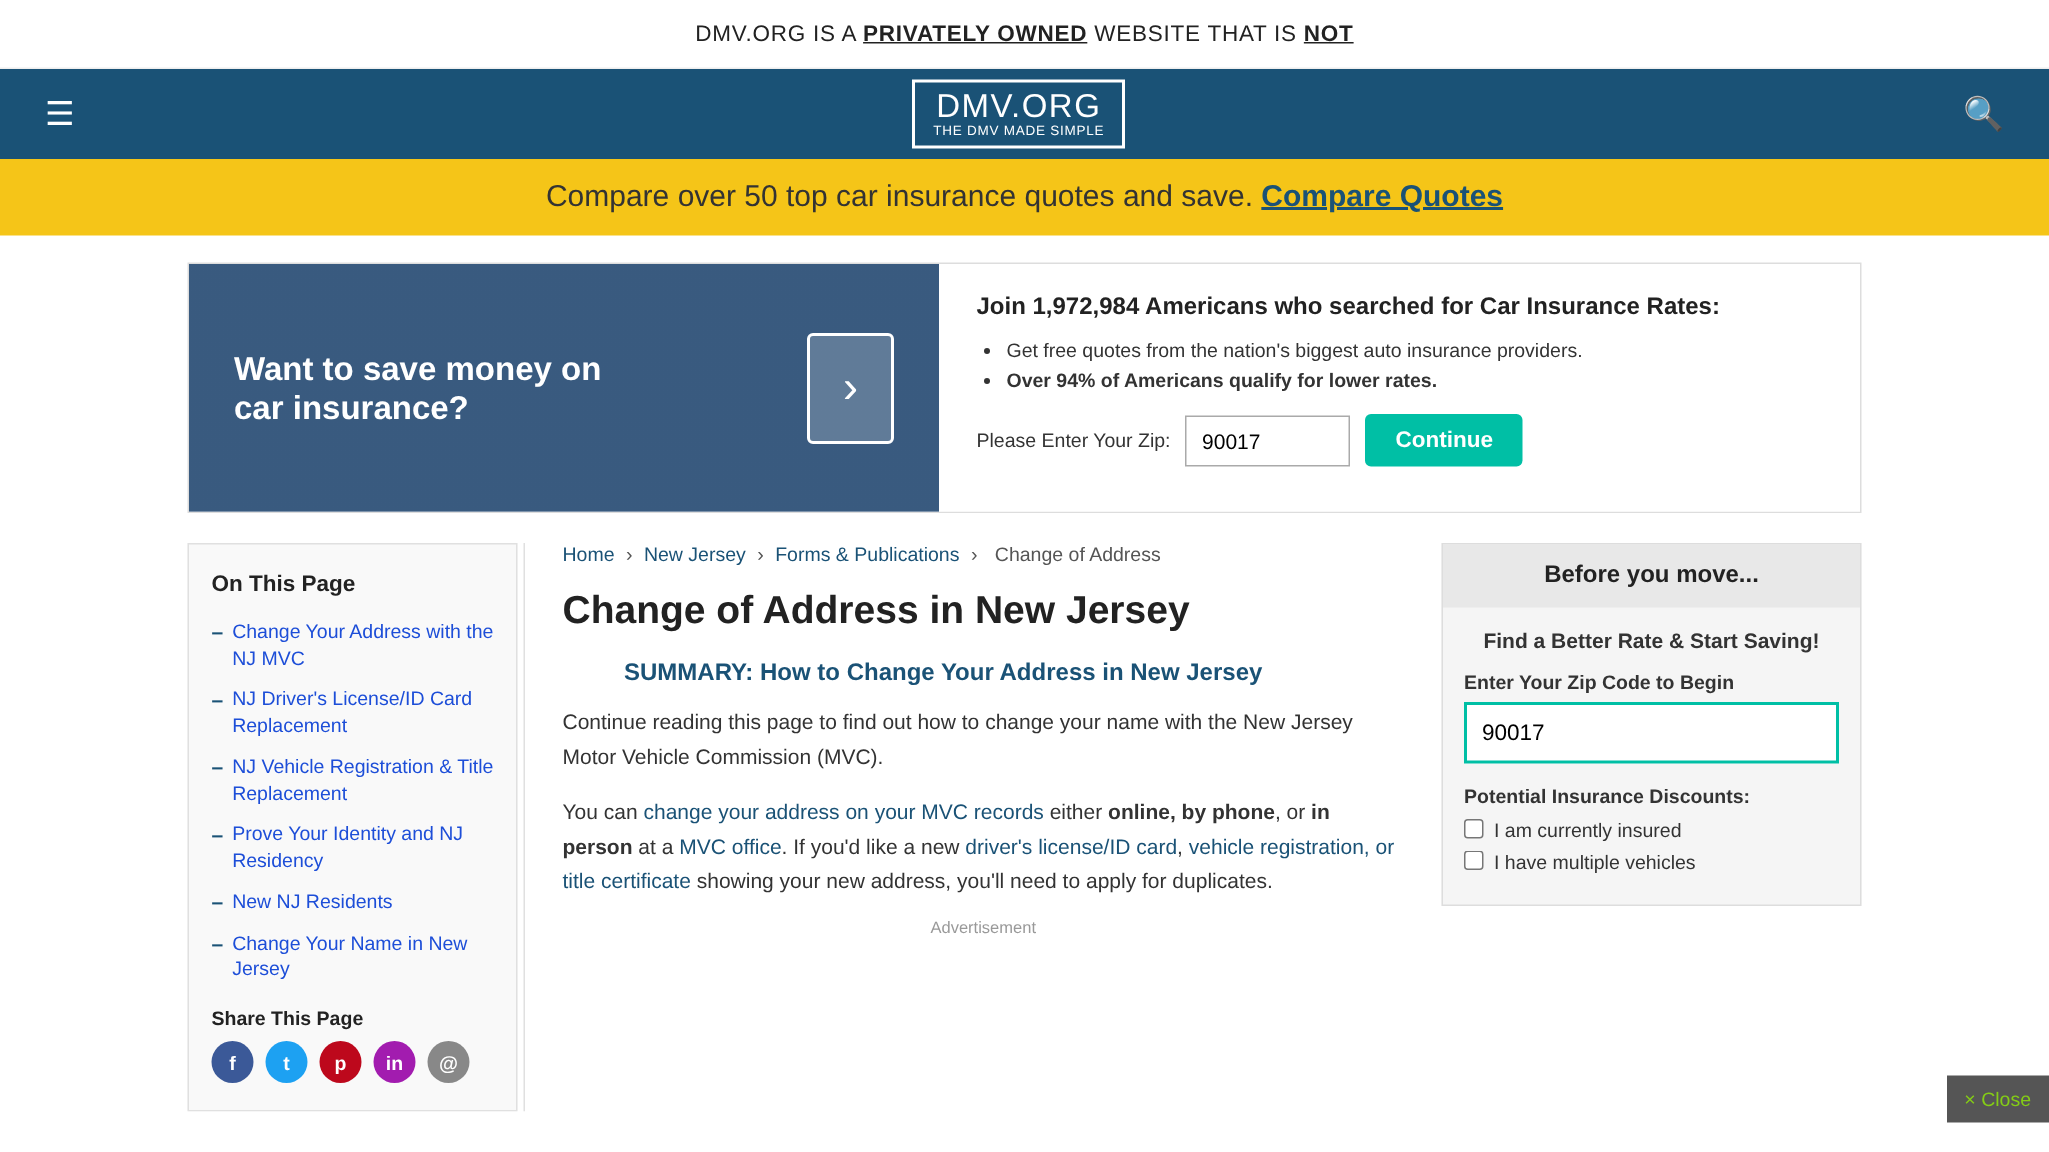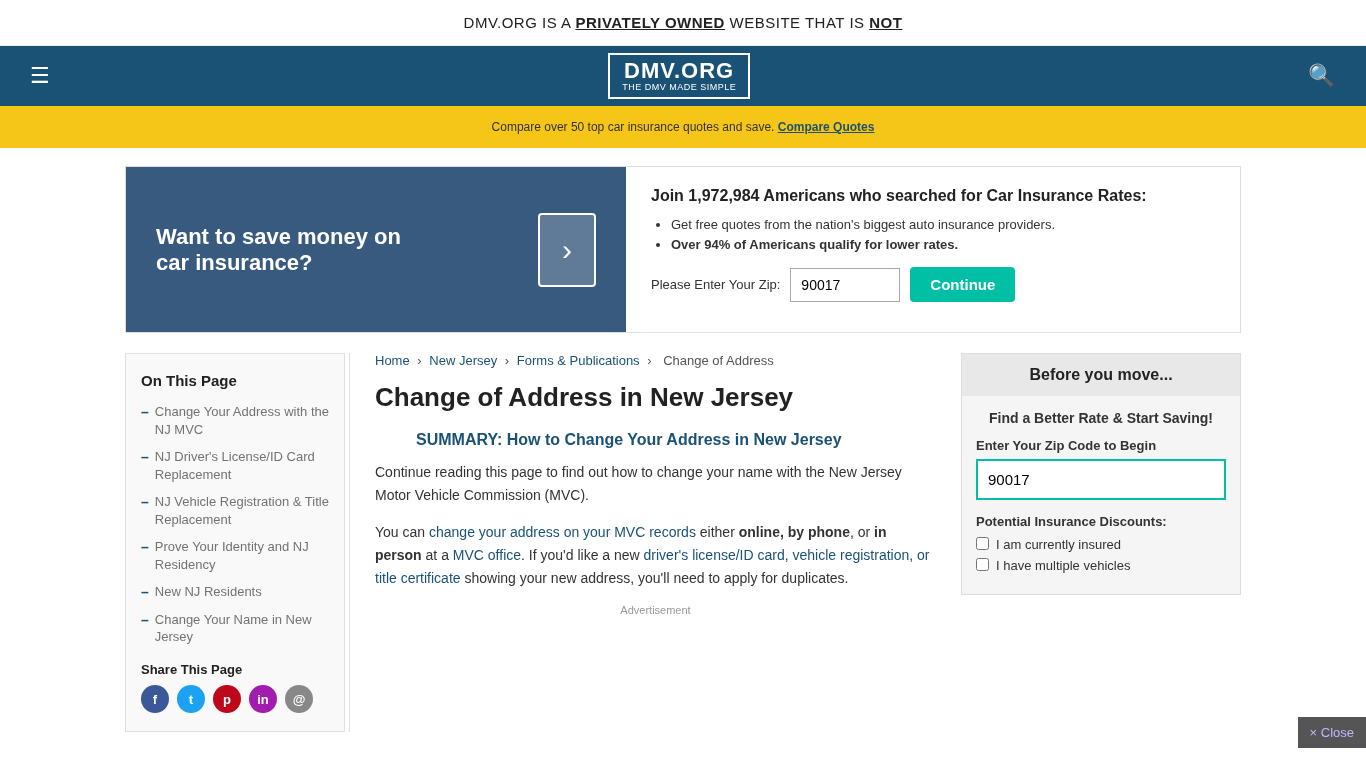--- a/index.html
+++ b/index.html
@@ -34,39 +34,39 @@
     }
     .navbar .logo {
       border: 2px solid #fff;
       padding: 4px 12px;
       color: #fff;
       text-align: center;
       line-height: 1.1;
     }
     .navbar .logo .dmv-text {
       font-size: 22px;
-      font-weight: bold;
+      font-weight: normal;
       letter-spacing: 1px;
     }
     .navbar .logo .tagline {
       font-size: 9px;
       letter-spacing: 0.5px;
     }
     .navbar .search-icon-nav {
       color: #fff;
       font-size: 22px;
       cursor: pointer;
     }
 
     
     .promo-bar {
       background: #f5c518;
       text-align: center;
       padding: 14px;
-      font-size: 12px;
+      font-size: 20px;
     }
     .promo-bar a { color: #1a5276; font-weight: bold; }
 
     
     .insurance-hero {
       display: flex;
       margin: 0 125px;
       border: 1px solid #ddd;
       margin-top: 18px;
       margin-bottom: 0;
@@ -169,21 +169,21 @@
       align-items: flex-start;
       margin-bottom: 10px;
       gap: 6px;
     }
     .sidebar-nav-list li .dash {
       color: #1a5276;
       font-weight: bold;
       margin-top: 1px;
     }
     .sidebar-nav-list li a {
-      color: #737373;
+      color: #1d4ed8;
       text-decoration: none;
       font-size: 13px;
       line-height: 1.35;
     }
     .sidebar-share {
       margin-top: 16px;
       font-size: 13px;
       font-weight: bold;
       color: #222;
     }
@@ -303,21 +303,21 @@
       margin-bottom: 6px;
       font-size: 13px;
     }
 
     
     .close-btn {
       position: fixed;
       bottom: 20px;
       right: 0;
       background: #555;
-      color: #c4b5fd;
+      color: #84cc16;
       padding: 8px 12px;
       font-size: 13px;
       cursor: pointer;
       z-index: 100;
       text-align: center;
     }
   </style>
 </head>
 <body>
 

